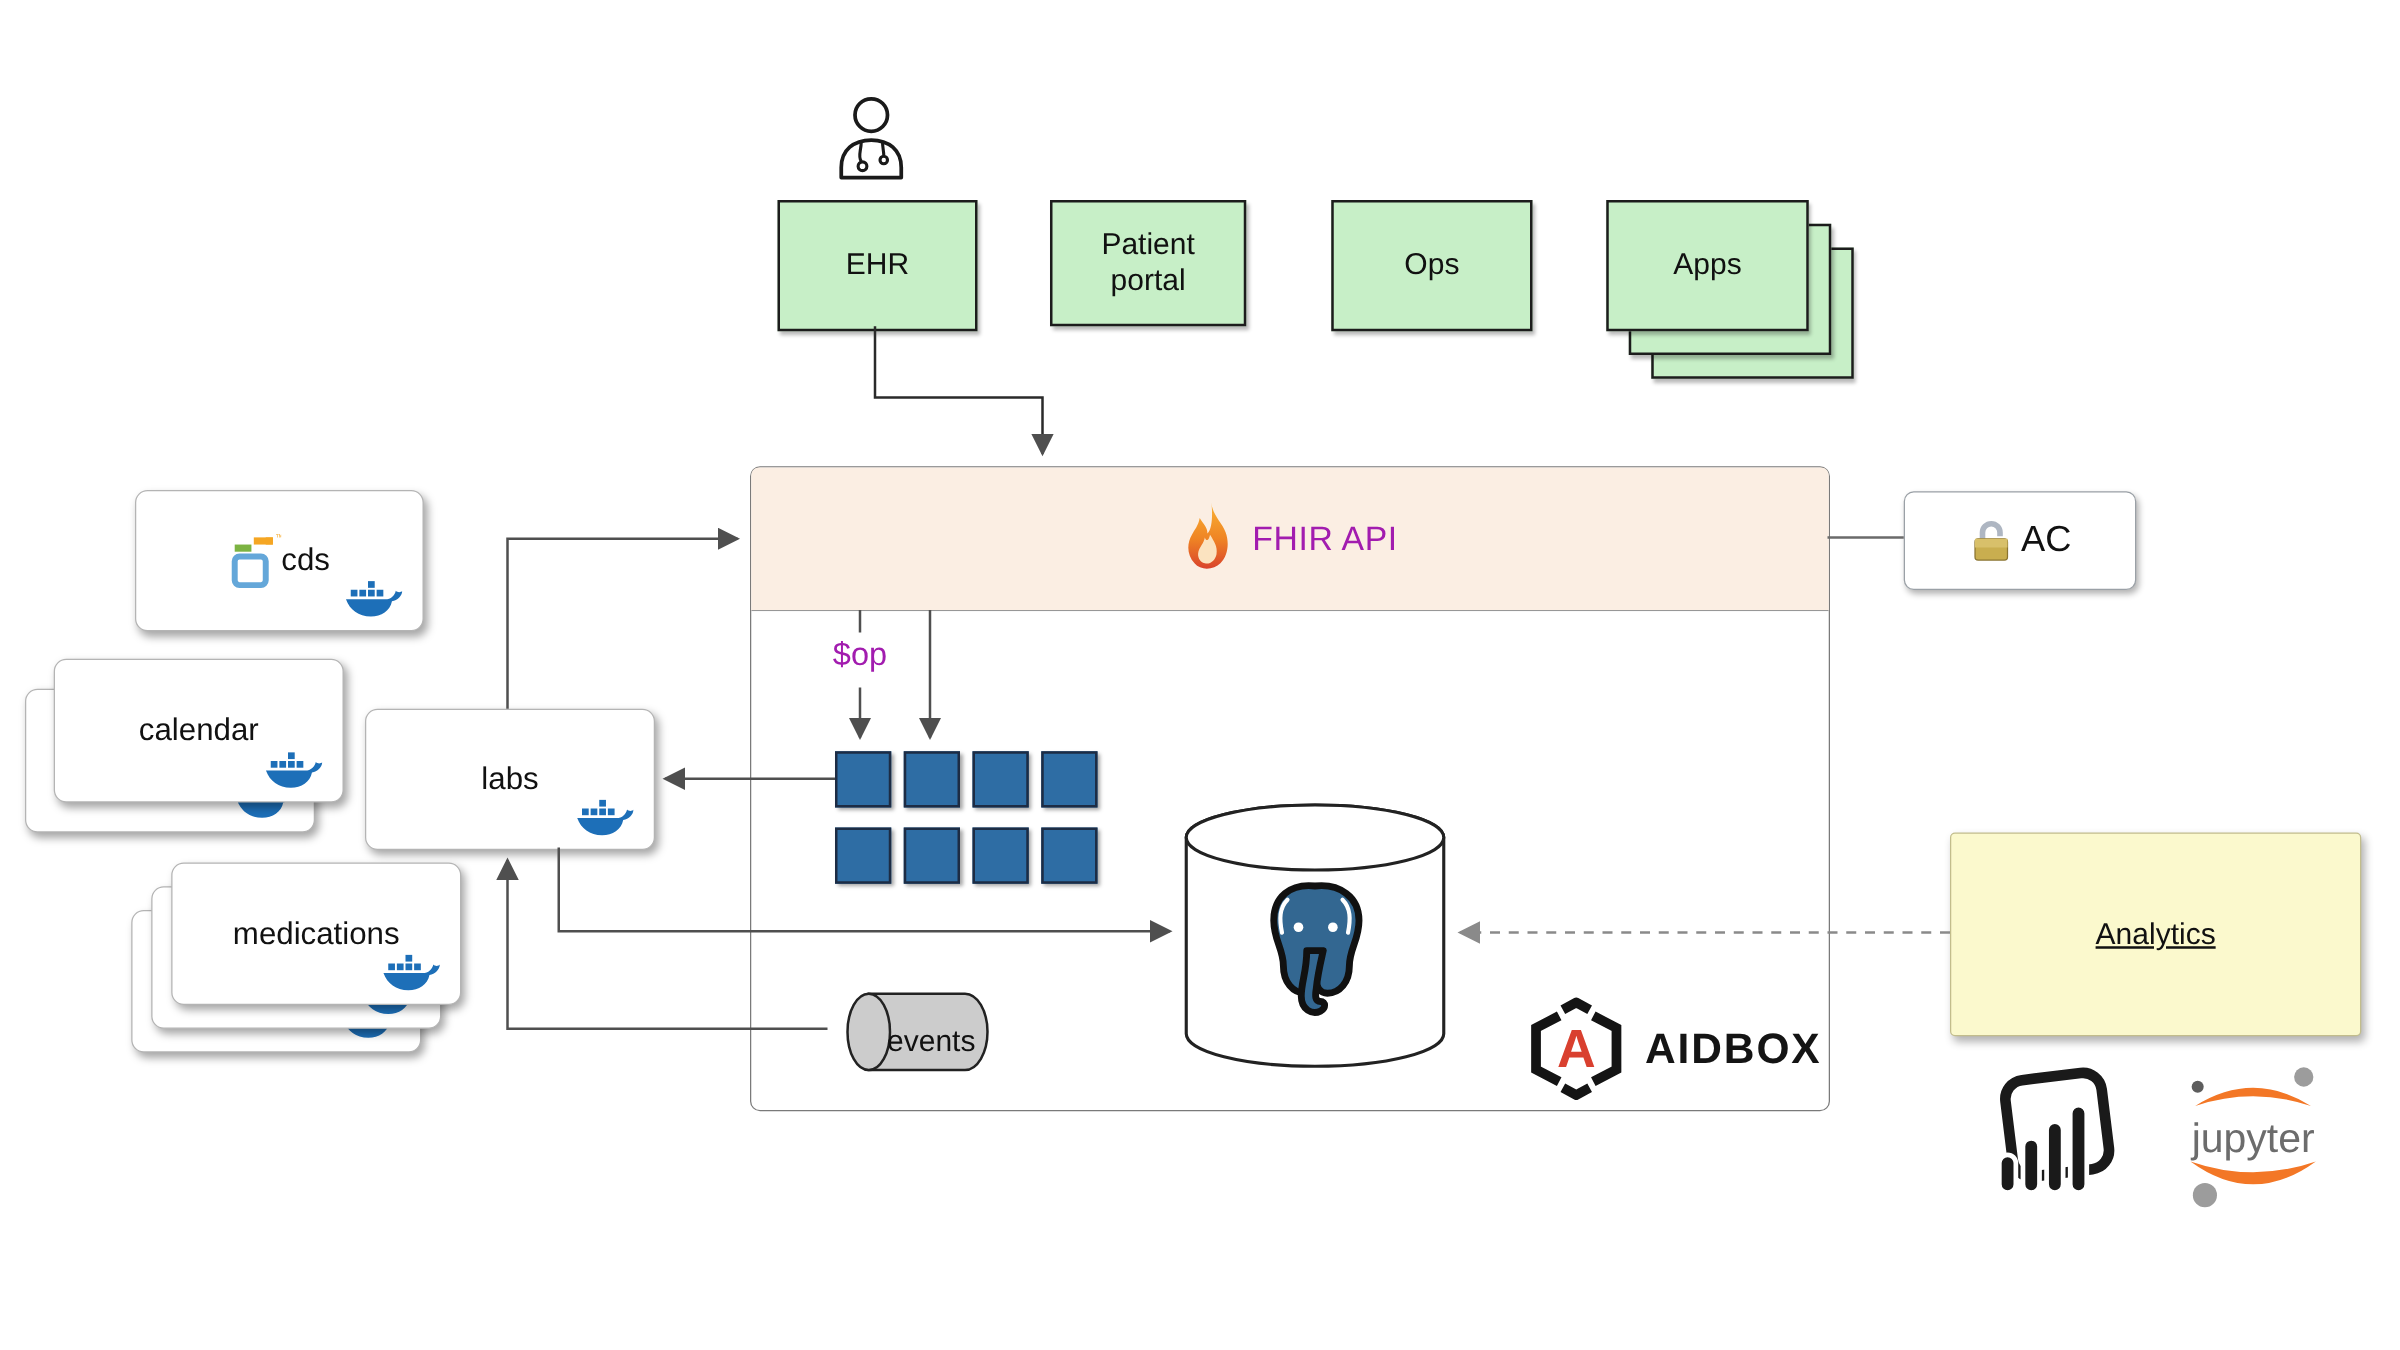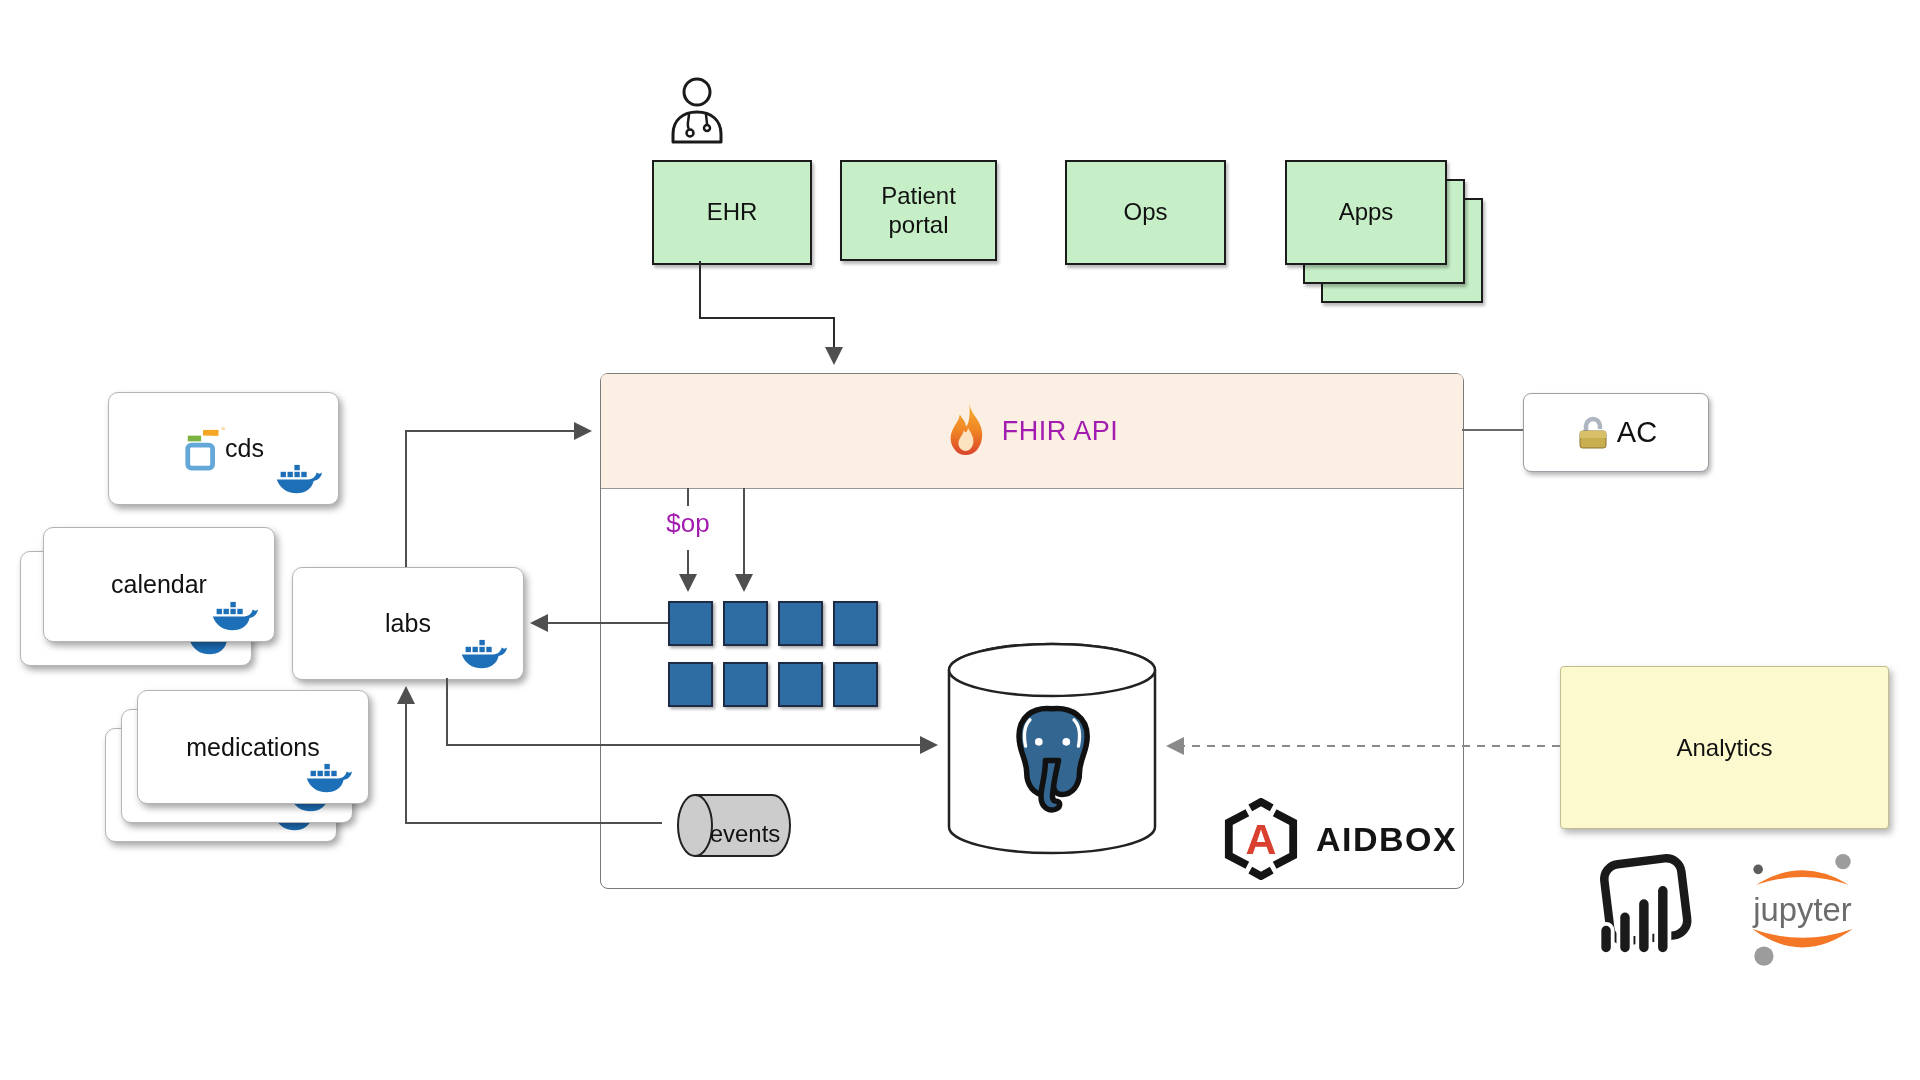--- a/index.html
+++ b/index.html
@@ -26,21 +26,21 @@
     box-shadow:2px 2px 3px rgba(0,0,0,.35);}
   .oplabel{position:absolute;left:648px;top:508px;width:80px;text-align:center;
     font-size:26px;color:#a21caf;}
   
   .acbox{position:absolute;left:1523px;top:393px;width:184px;height:77px;background:#fff;
     border:1px solid #9aa0a6;border-radius:8px;box-shadow:2px 3px 5px rgba(0,0,0,.3);
     display:flex;align-items:center;justify-content:center;gap:6px;font-size:29px;}
   
   .anbox{position:absolute;left:1560px;top:666px;width:327px;height:161px;background:#fbf9cd;
     border:1px solid #c2bd8c;border-radius:4px;box-shadow:3px 4px 7px rgba(0,0,0,.3);
-    display:flex;align-items:center;justify-content:center;font-size:24px;}
+    display:flex;align-items:center;justify-content:center;font-size:24px;text-decoration:underline;}
   
   .events-label{position:absolute;left:690px;top:808px;width:110px;text-align:center;font-size:24px;margin-top:12px;}
   
   .aidbox-logo{position:absolute;left:1222px;top:798px;display:flex;align-items:center;gap:16px;}
   .aidbox-text{font-size:34px;font-weight:800;letter-spacing:1.5px;color:#141414;}
   svg{display:block;}
   .overlay{position:absolute;left:0;top:0;pointer-events:none;}
 </style>
 </head>
 <body>
@@ -74,21 +74,21 @@
       <path d="M12,66 V58 C12,44 22,36 36,36 C50,36 60,44 60,58 V66 Z"></path>
     </g>
     <g fill="none" stroke="#1a1a1a" stroke-width="2.5">
       <path d="M28,37 C28,45 25,49 28,53"></path>
       <circle cx="29" cy="57" r="3.5"></circle>
       <path d="M45,37 C45,42 46,45 46,48"></path>
       <circle cx="46" cy="52" r="3"></circle>
     </g>
   </svg>
 
-  <div class="gbox" style="left:652px;top:160px;width:156px;height:101px">
+  <div class="gbox" style="left:622px;top:160px;width:156px;height:101px">
     <span>EHR</span>
   </div>
   <div class="gbox" style="left:840px;top:160px;width:157px;height:101px;padding:0 30px;box-sizing:border-box">
     <span>Patient portal</span>
   </div>
   <div class="gbox" style="left:1065px;top:160px;width:157px;height:101px">
     <span>Ops</span>
   </div>
 
   <div class="gbox" style="left:1321px;top:198px;width:158px;height:101px"></div>

